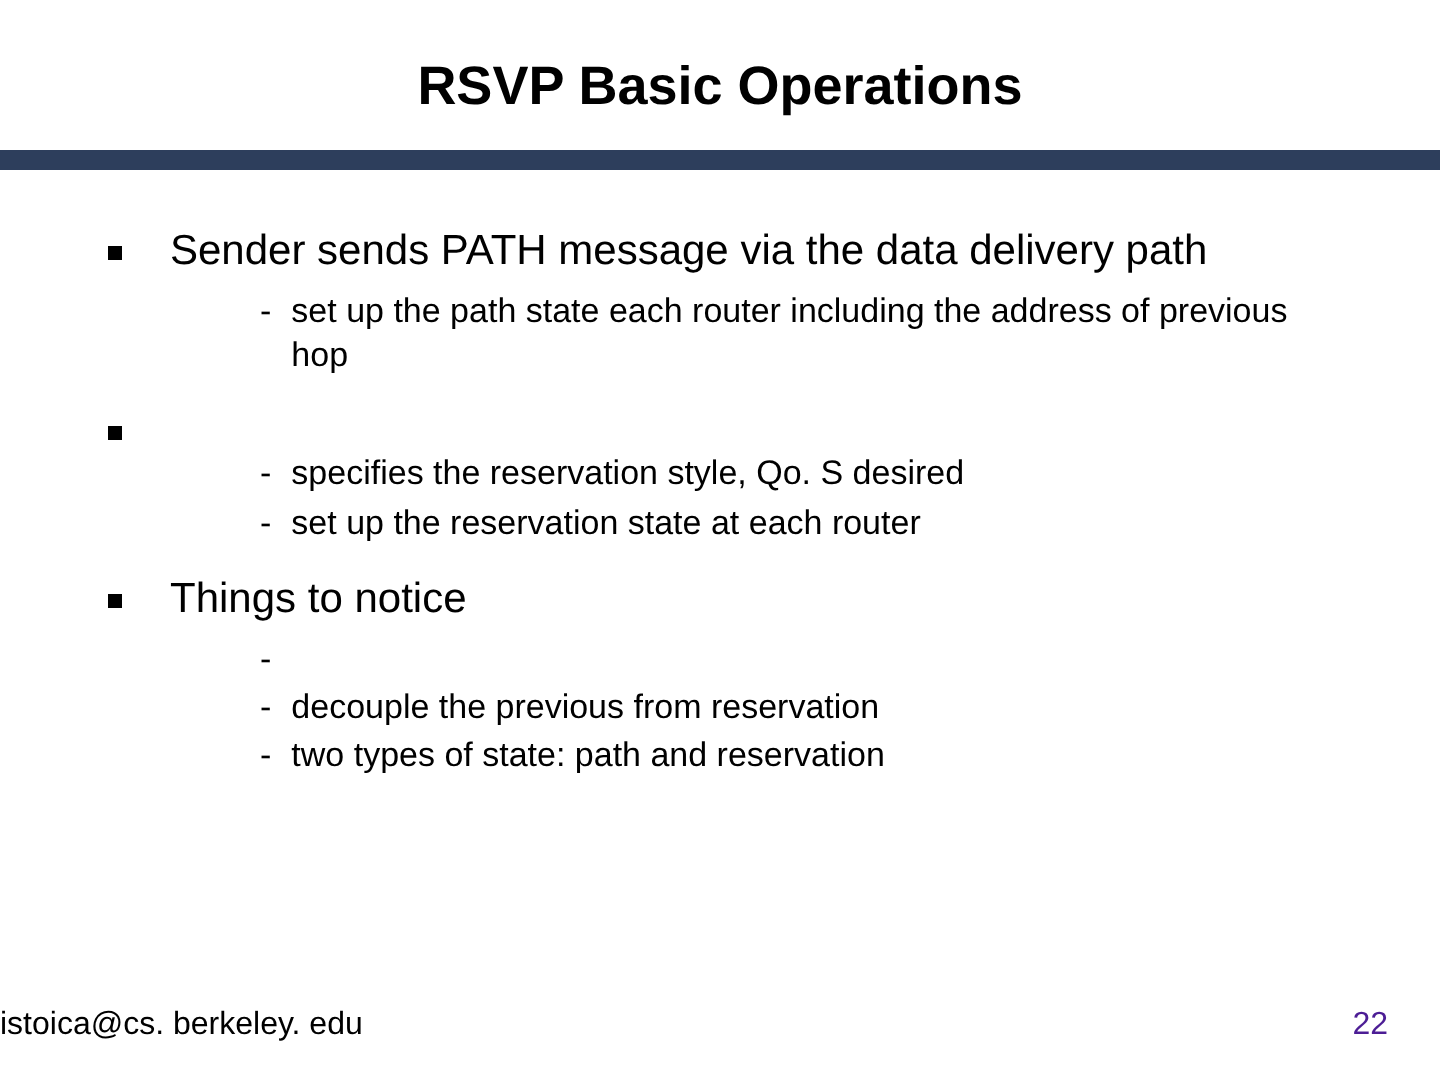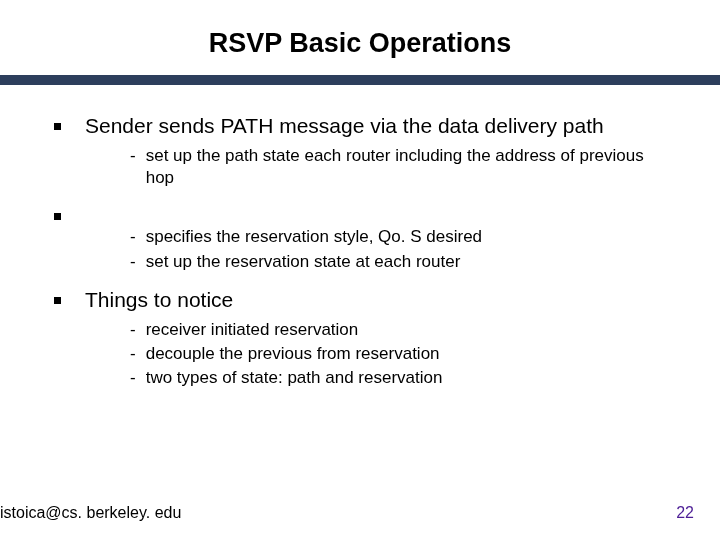--- a/index.html
+++ b/index.html
@@ -120,21 +120,20 @@
     </div>
   </div>
 
   <div class="main-item">
     <div class="main-bullet"></div>
     <div class="main-text">Things to notice</div>
   </div>
   <div class="sub-list">
     <div class="sub-item">
       <div class="sub-dash">-</div>
-      <div class="sub-text">receiver initiated reservation</div>
     </div>
     <div class="sub-item">
       <div class="sub-dash">-</div>
       <div class="sub-text">decouple the previous from reservation</div>
     </div>
     <div class="sub-item">
       <div class="sub-dash">-</div>
       <div class="sub-text">two types of state: path and reservation</div>
     </div>
   </div>

